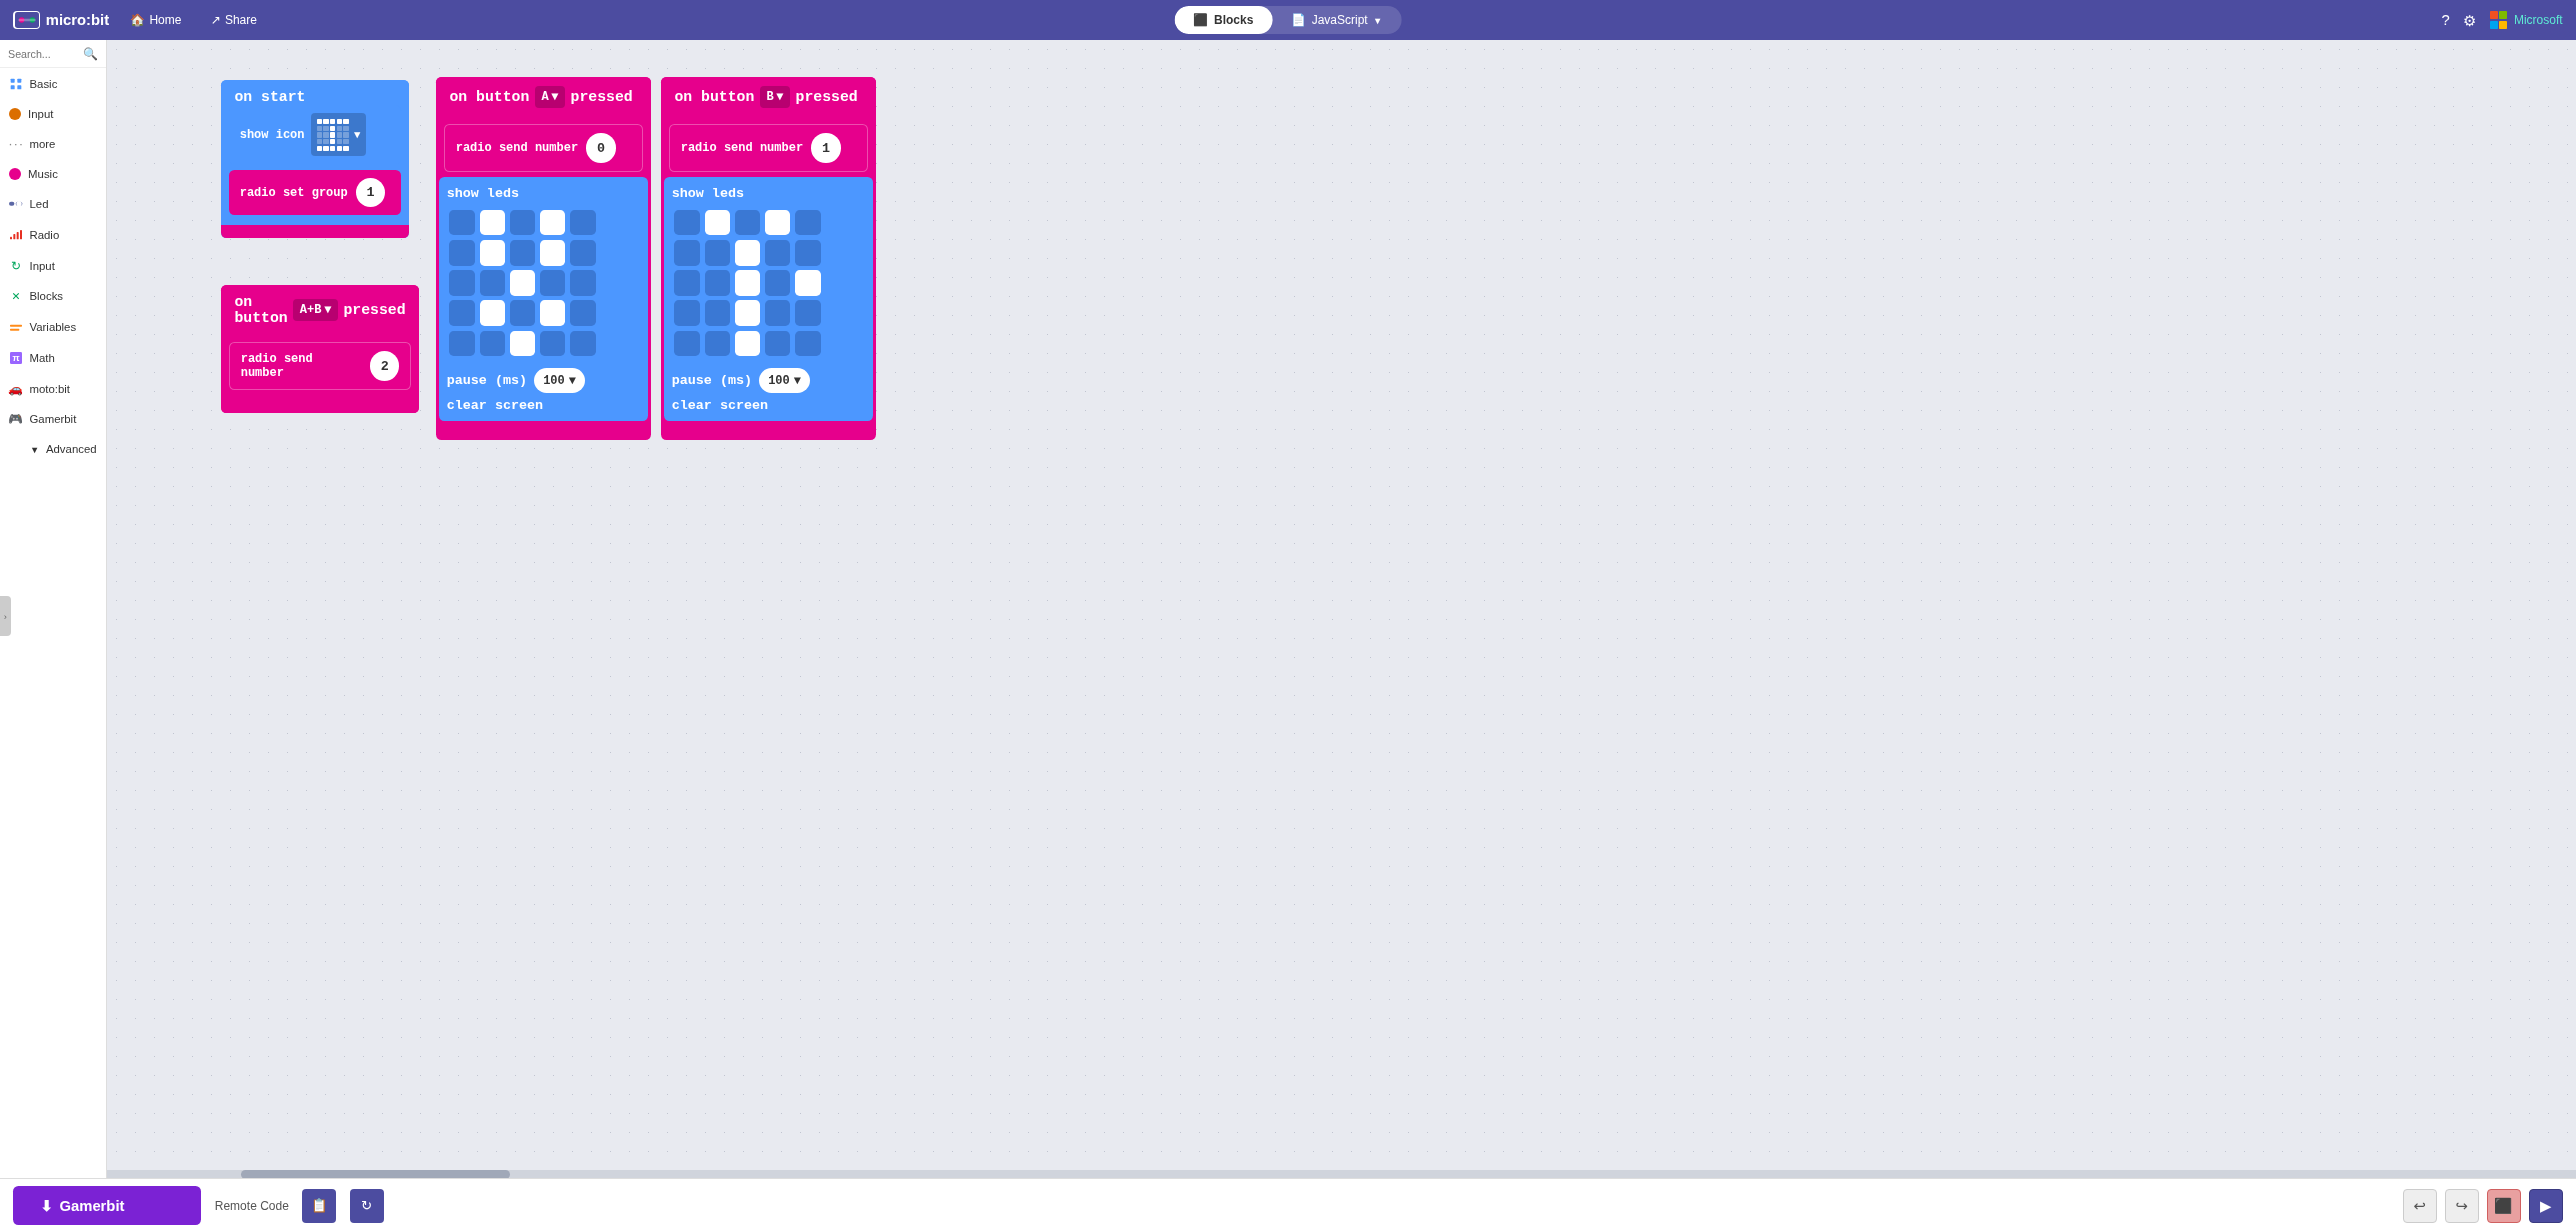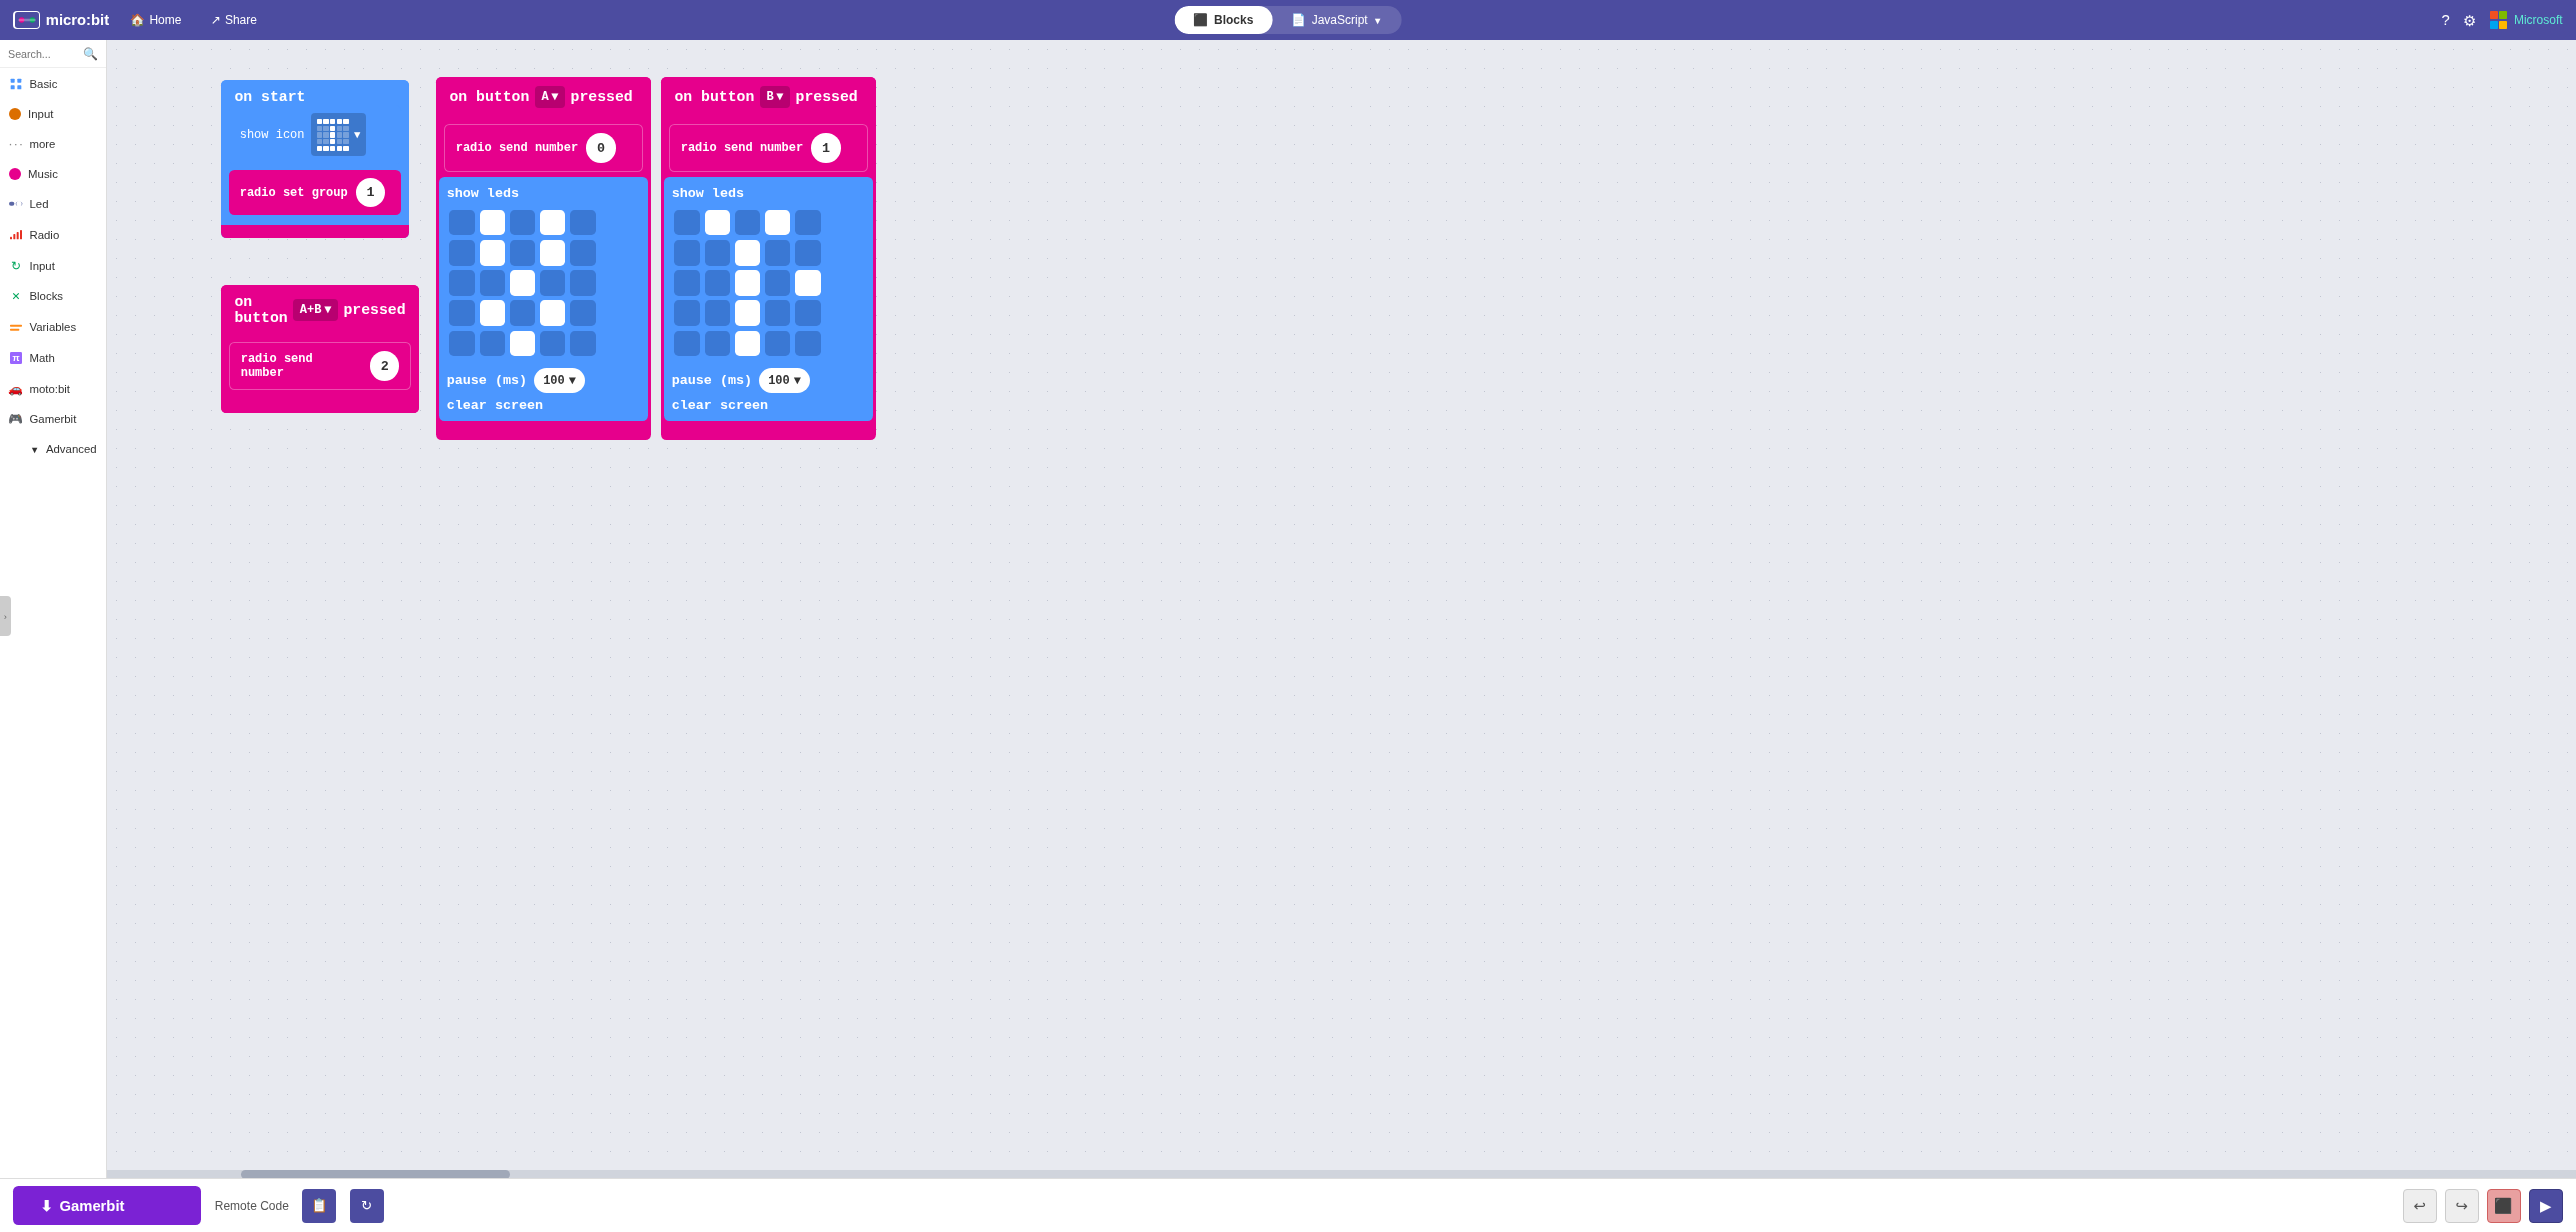--- a/index.html
+++ b/index.html
@@ -199,21 +199,21 @@
     .show-icon-block {
       background: #4C97FF;
       border-radius: 5.4px;
       padding: 8px 10.7px;
       display: flex;
       align-items: center;
       gap: 6.7px;
       font-family: 'Courier New', monospace;
       font-size: 12px;
       color: white;
-      font-weight: normal;
+      font-weight: bold;
     }
     .icon-grid-btn {
       background: rgba(0,0,0,0.2);
       border-radius: 4px;
       padding: 5.4px;
       display: flex;
       align-items: center;
       gap: 2.7px;
     }
 

